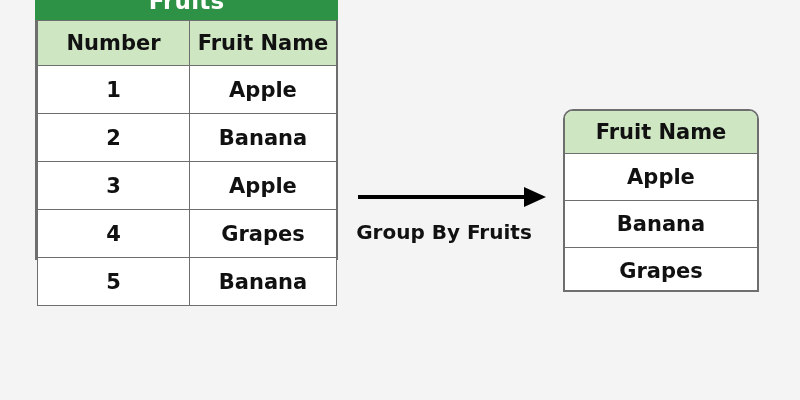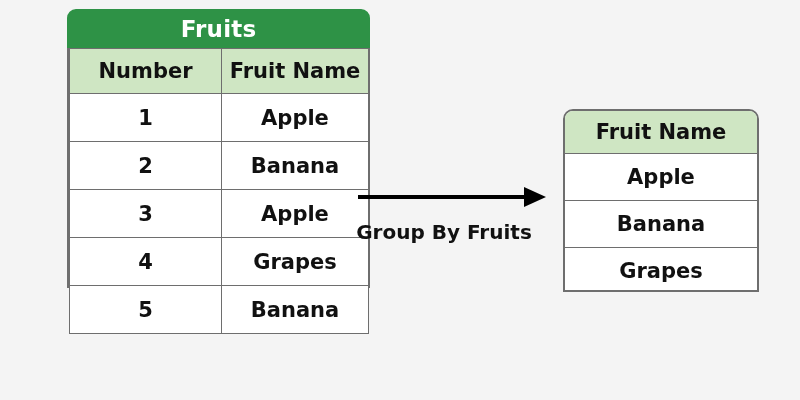--- a/index.html
+++ b/index.html
@@ -25,27 +25,26 @@
 
   
   .table-block {
     position: absolute;
     box-sizing: border-box;
     background: #ffffff;
   }
 
   #source-table {
     left: 35px;
-    top: 48px;
+    top: 20px;
     width: 303px;
     height: 240px;
     border: 2px solid #6e6e6e;
     border-top: none;
     border-radius: 0 0 0 0;
-    margin-left: 32px;
   }
 
   .title-bar {
     position: absolute;
     left: -2px;
     top: -39px;
     width: 303px;
     height: 39px;
     box-sizing: border-box;
     background: #2e9246;

